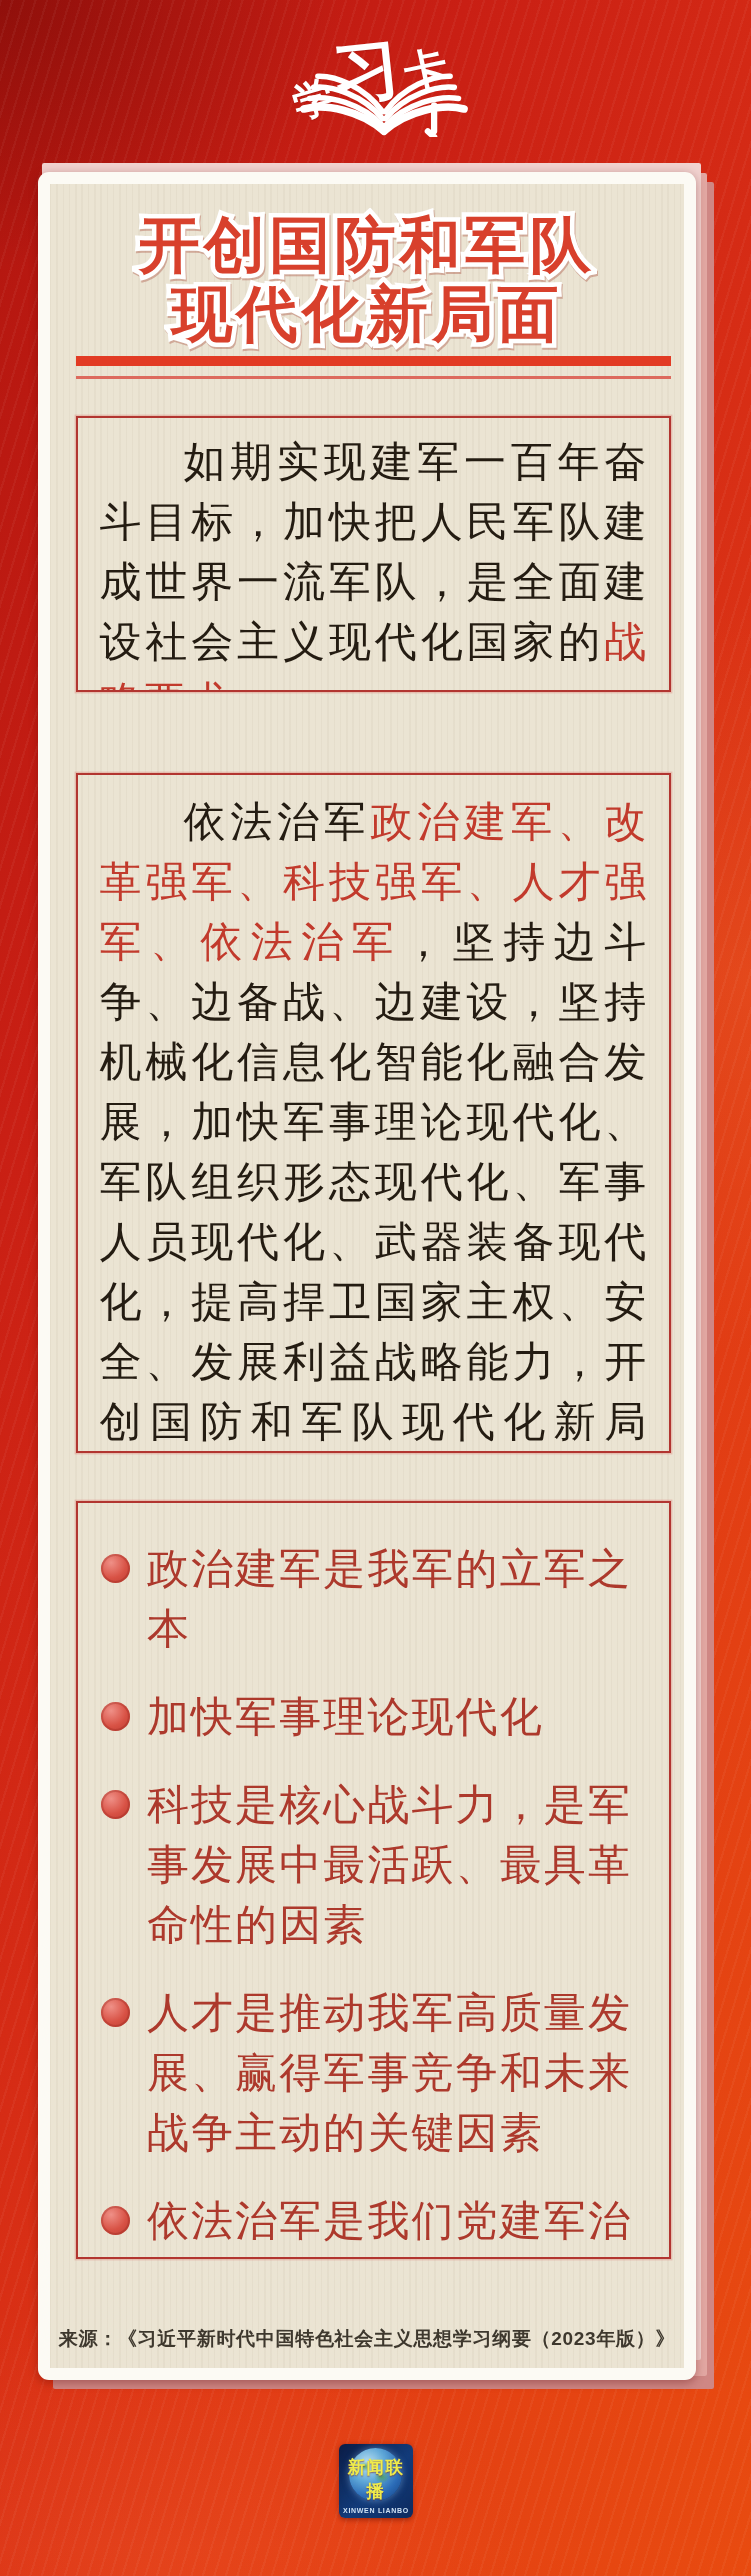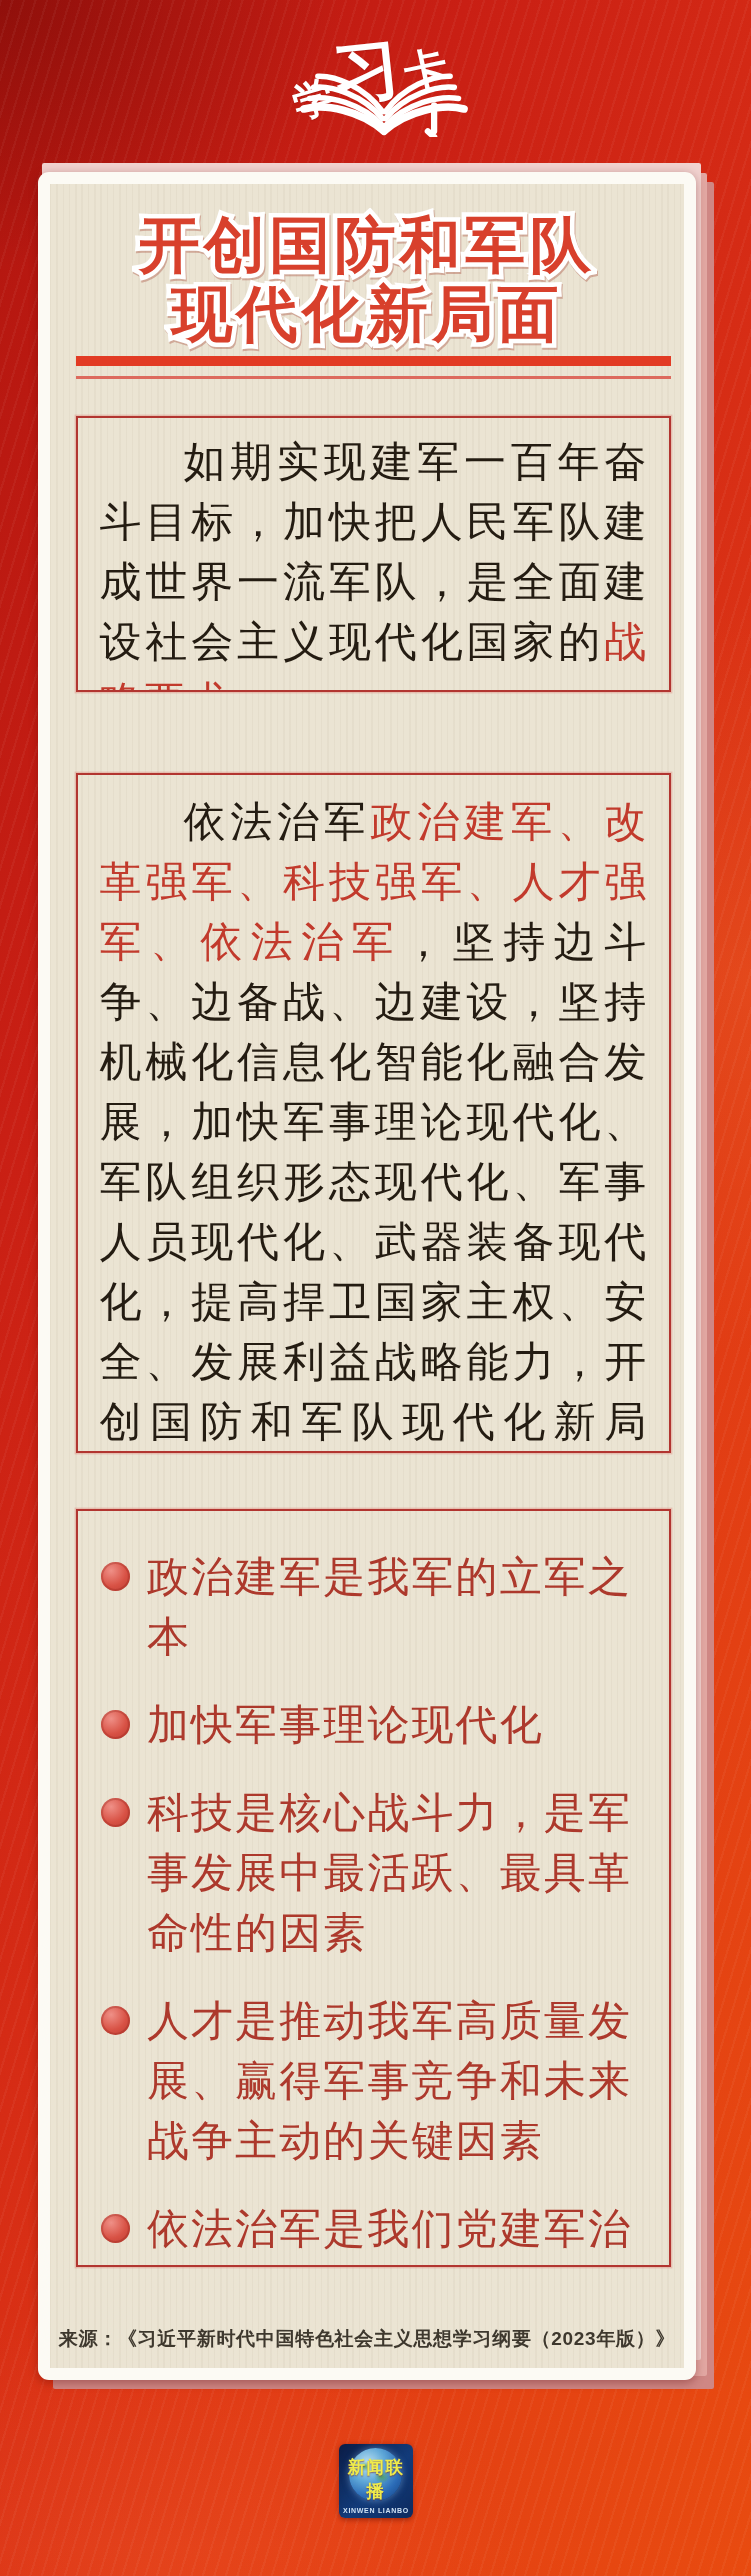--- a/index.html
+++ b/index.html
@@ -59,21 +59,21 @@
           font-size:42px; line-height:60px; letter-spacing:2.1px;
           color:#241c12; text-align:justify; }
   .qbox .inner { padding:14px 21px; }
   .qbox .indent { text-indent:2em; }
   .hl { color:#c23a2c; }
   .box-1 { top:232px;  height:276px; }
   .box-2 { top:589px;  height:680px; }
   .box-2 .inner { padding-top:16.7px; }
 
   
-  .box-3 { top:1317px; height:758px; text-align:left; color:#ad392c;margin-top:8px; }
+  .box-3 { top:1317px; height:758px; text-align:left; color:#ad392c; }
   .box-3 .inner { padding:36px 19.5px 0 19.5px; }
   .bullet-item { position:relative; padding-left:49px; margin-bottom:28px; line-height:60px; }
   .seal-bullet { position:absolute; left:2.8px; top:15.3px; width:29px; height:29px; border-radius:50%;
                  background:radial-gradient(circle at 35% 30%, #ef9087, #d85245 55%, #b93a30 100%);
                  box-shadow:inset 0 0 0 2.1px rgba(150,35,25,.30); }
 
   .source-line { position:absolute; left:0; top:2142px; width:100%; text-align:center;
                  font-family:"Liberation Sans","DejaVu Sans",sans-serif;
                  font-size:19px; color:#3e382e; letter-spacing:0.7px;font-weight:bold; }
 

